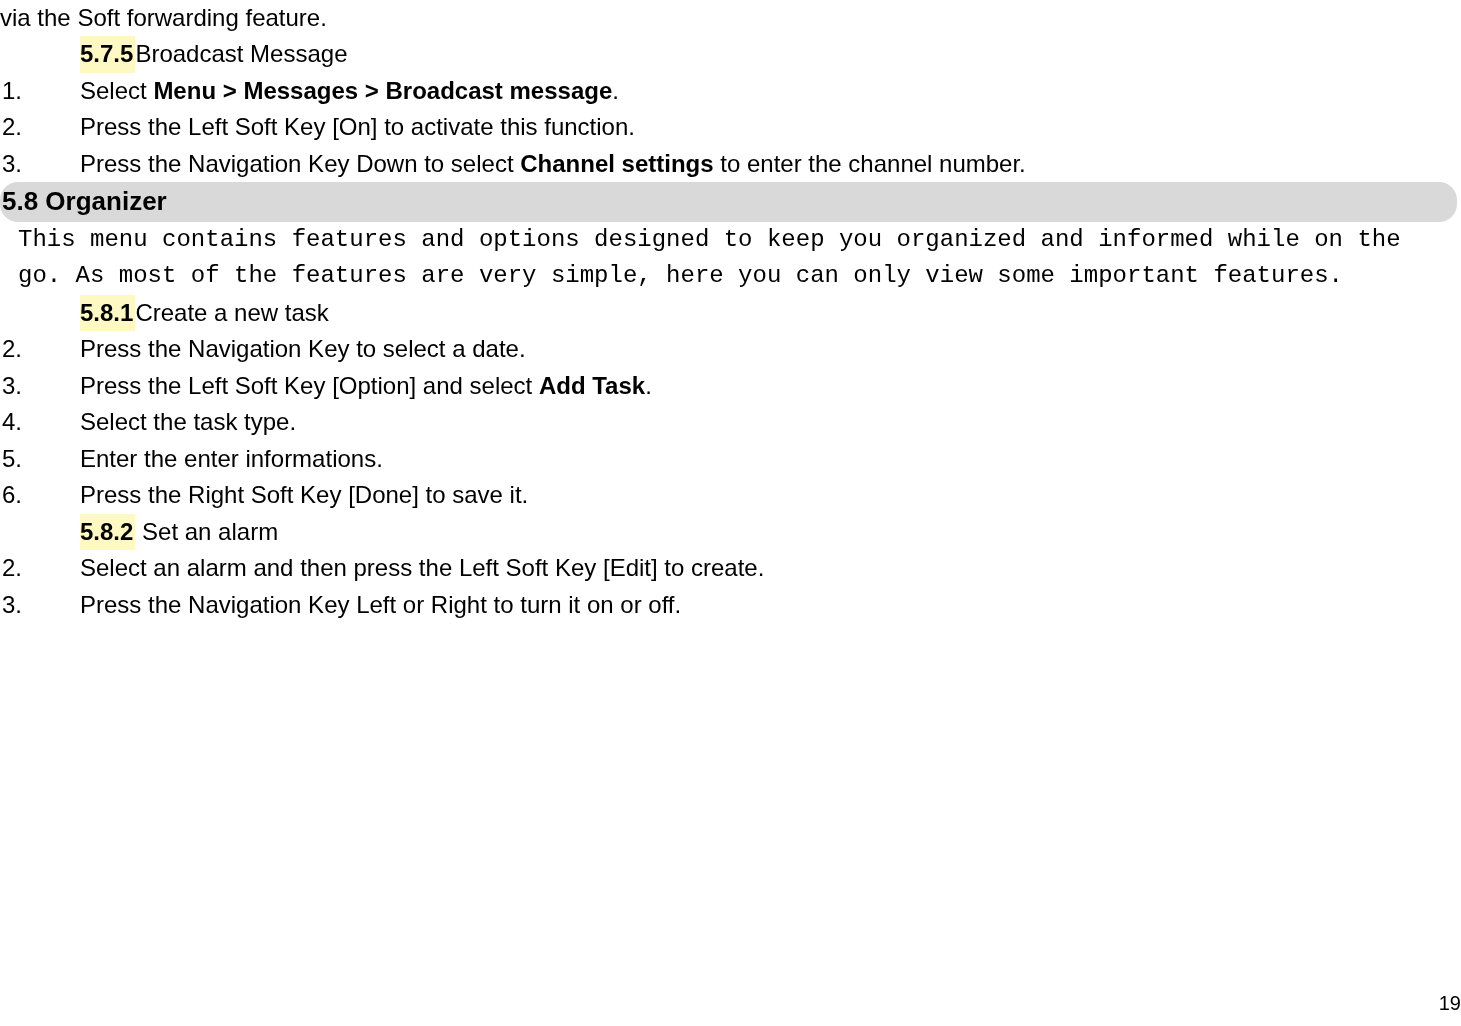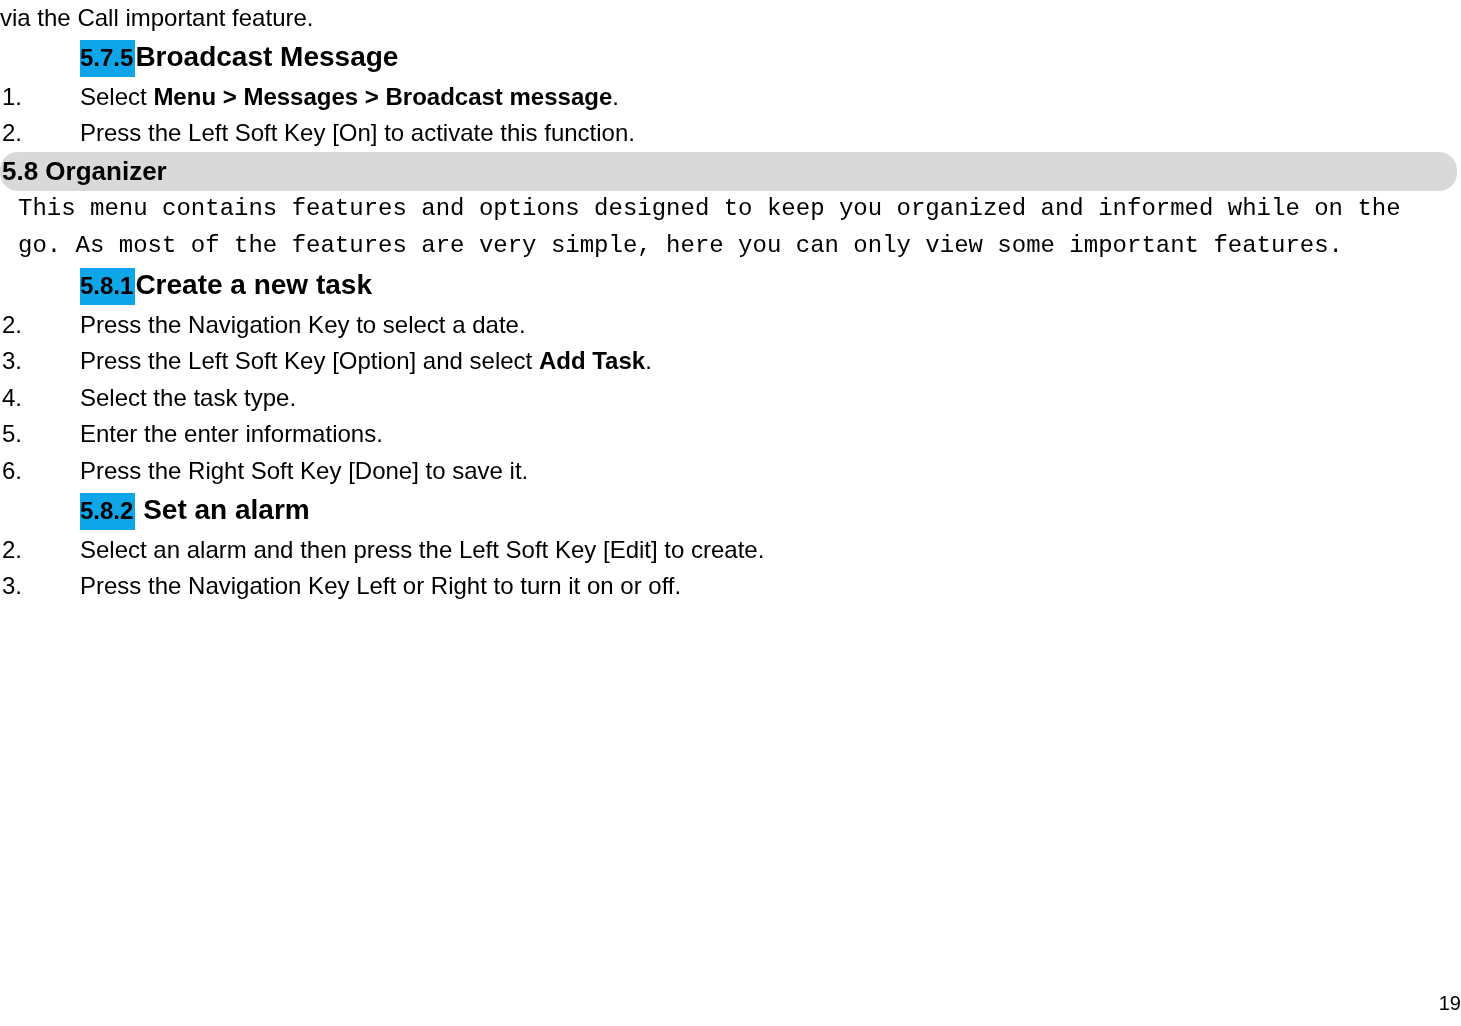--- a/index.html
+++ b/index.html
@@ -43,55 +43,58 @@
     font-weight: bold;
     font-size: 26px;
     padding-left: 2px;
     box-sizing: border-box;
     border-radius: 18px;
   }
   .sub-row {
     padding-left: 80px;
   }
   .sub-num-bg {
-    background: #0ea5e9;
+    background: #fef9c3;
     font-weight: bold;
     display: inline-block;
     padding: 0 2px 0 0;
     font-size: 24px;
   }
   .sub-title {
-    font-weight: bold;
-    font-size: 28px;
+    font-weight: normal;
+    font-size: 24px;
   }
   .page-num {
     position: absolute;
     bottom: 8px;
     left: 0;
     right: 0;
     text-align: right;
     font-size: 20px;
   }
 </style>
 </head>
 <body>
 
 <div class="page">
 
-  <div class="line">via the Call important feature.</div>
+  <div class="line">via the Soft forwarding feature.</div>
 
   <div class="line sub-row">
     <span class="sub-num-bg">5.7.5 </span><span class="sub-title">Broadcast Message</span>
   </div>
 
   <div class="line">
     <span class="num">1.</span><span class="body-text"><span>Select </span><span class="bold">Menu &gt; Messages &gt; Broadcast message</span><span>.</span></span>
   </div>
   <div class="line">
     <span class="num">2.</span><span class="body-text">Press the Left Soft Key [On] to activate this function.</span>
+  </div>
+  <div class="line">
+    <span class="num">3.</span><span class="body-text"><span>Press the Navigation Key Down to select </span><span class="bold">Channel settings</span><span> to enter the channel number.</span></span>
   </div>
 
   <div class="section-hdr">5.8 Organizer</div>
 
   <div style="padding-left:18px;font-family:Liberation Mono, monospace;">This menu contains features and options designed to keep you organized and informed while on the go. As most of the features are very simple, here you can only view some important features.</div>
 
   <div class="line sub-row">
     <span class="sub-num-bg">5.8.1 </span><span class="sub-title">Create a new task</span>
   </div>
 

